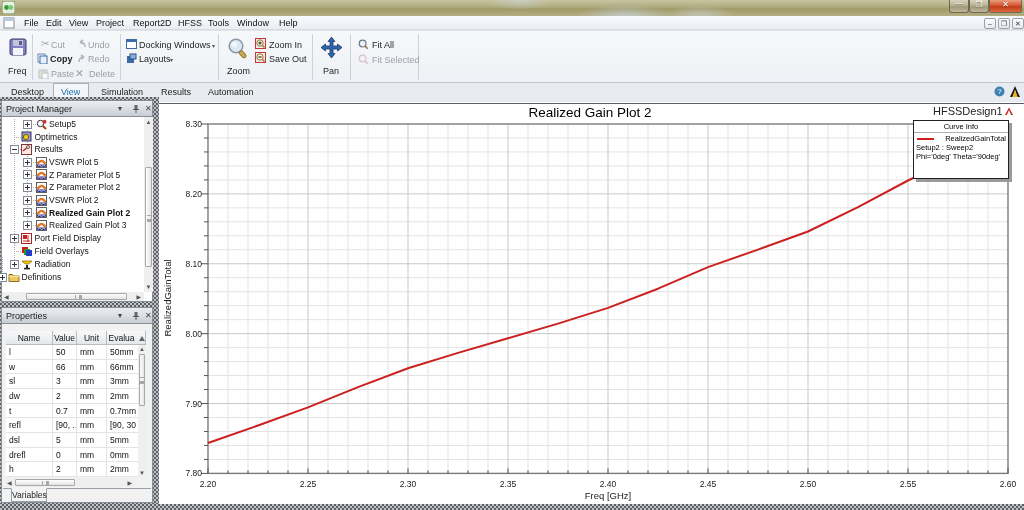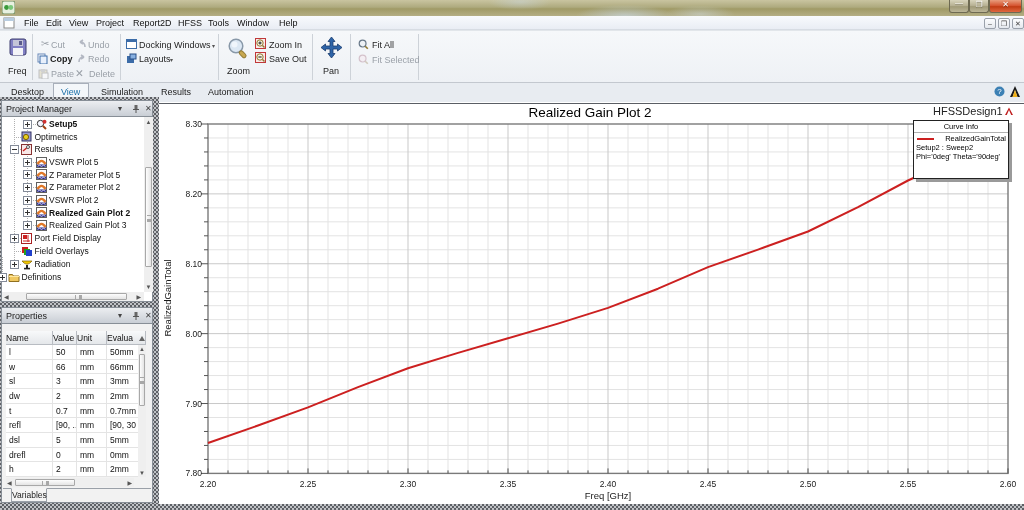--- a/index.html
+++ b/index.html
@@ -27,21 +27,21 @@
 .phbtn{position:absolute;top:3px;color:#444;font-size:8px}
 .tl{font-size:8.5px;color:#111;white-space:nowrap}
 .dotv{position:absolute;width:1px;background-image:linear-gradient(#b0b0b0 1px,transparent 1px);background-size:1px 2px}
 .doth{position:absolute;height:1px;background-image:linear-gradient(90deg,#b0b0b0 1px,transparent 1px);background-size:2px 1px}
 .sb{position:absolute;background:#efefef}
 .sbthumb{position:absolute;background:linear-gradient(90deg,#fdfdfd,#e4e4e4);border:1px solid #a8a8a8;border-radius:1px}
 .sbthumbh{position:absolute;background:linear-gradient(#fdfdfd,#e4e4e4);border:1px solid #a8a8a8;border-radius:1px}
 .grip{position:absolute;height:5px;border-top:1px solid #a8a8a8;border-bottom:1px solid #a8a8a8;box-shadow:0 2px 0 #a8a8a8}
 .griph{position:absolute;width:5px;border-left:1px solid #a8a8a8;border-right:1px solid #a8a8a8;box-shadow:2px 0 0 #a8a8a8}
 .arr{position:absolute;font-size:6px;color:#555;text-align:center;line-height:6px}
-.th{background:linear-gradient(#f8f9fa,#e4e7ea);border-right:1px solid #b8bcc2;border-bottom:1px solid #b8bcc2;font-size:8.5px;color:#111;line-height:14px}
+.th{background:linear-gradient(#f8f9fa,#e4e7ea);border-right:1px solid #b8bcc2;border-bottom:1px solid #b8bcc2;font-size:8.5px;color:#111;text-align:center;line-height:14px}
 .td{background:#fff;border-right:1px solid #e4e4e4;border-bottom:1px solid #e4e4e4;font-size:8.5px;color:#111;padding-left:3px;line-height:14px;white-space:nowrap;overflow:hidden}
 #pane{left:159px;top:103px;width:865px;height:401px;background:#fff;border-top:1px solid #5a5e64}
 #ptitle{position:absolute;left:490px;top:105px;width:200px;text-align:center;font-size:13.5px;font-weight:normal;color:#000;white-space:nowrap}
 #hfss{position:absolute;left:933px;top:105px;font-size:11px;color:#222}
 #legend{position:absolute;left:913px;top:120px;width:96px;height:59px;background:#fff;border:1px solid #222;box-shadow:3px 3px 0 #9a9a9a;font-size:7.5px;color:#000}
 #legend .ci{text-align:center;border-bottom:1px solid #b0b0b0;height:12px;line-height:12px}
 #legend .r1{position:relative;height:10px}
 #legend .r1 .ln{position:absolute;left:3px;top:5px;width:17px;height:2px;background:#cc2020}
 #legend .r1 .tx{position:absolute;right:2px;top:1px}
 #legend .r2{padding-left:2px;line-height:9px;white-space:nowrap}
@@ -199,21 +199,21 @@
 <svg class="ab" style="left:22.5px;top:119.5px" width="9" height="9">
     <rect x="0.5" y="0.5" width="8" height="8" fill="#fff" stroke="#848b98"></rect>
     <line x1="2" y1="4.5" x2="7" y2="4.5" stroke="#333"></line>
     <line x1="4.5" y1="2" x2="4.5" y2="7" stroke="#333"></line>
   </svg>
 <span class="ab" style="left:36px;top:118.5px;line-height:0"><svg width="11" height="11">
       <circle cx="4.5" cy="4.5" r="3.2" fill="#f4f6ff" stroke="#333"></circle>
       <line x1="7" y1="7" x2="10" y2="10" stroke="#a04010" stroke-width="2"></line>
       <circle cx="8.5" cy="2.8" r="2" fill="#d03030"></circle>
     </svg></span>
-<span class="ab tl" style="left:49px;top:119px;font-weight:bold">Setup5</span>
+<span class="ab tl" style="left:49px;top:119px;font-weight:normal">Setup5</span>
 <div class="doth" style="left:14px;top:136.5px;width:7px"></div>
 <span class="ab" style="left:21px;top:131.0px;line-height:0"><svg width="11" height="11">
       <rect x="1" y="1" width="9" height="9" fill="#9a9ad0" stroke="#303060"></rect>
       <circle cx="5" cy="6" r="2.6" fill="#e8d020" stroke="#806000"></circle>
     </svg></span>
 <span class="ab tl" style="left:34.5px;top:131.5px;font-weight:normal">Optimetrics</span>
 <div class="doth" style="left:14px;top:149px;width:7px"></div>
 <svg class="ab" style="left:9.5px;top:144.5px" width="9" height="9">
     <rect x="0.5" y="0.5" width="8" height="8" fill="#fff" stroke="#848b98"></rect>
     <line x1="2" y1="4.5" x2="7" y2="4.5" stroke="#333"></line>

